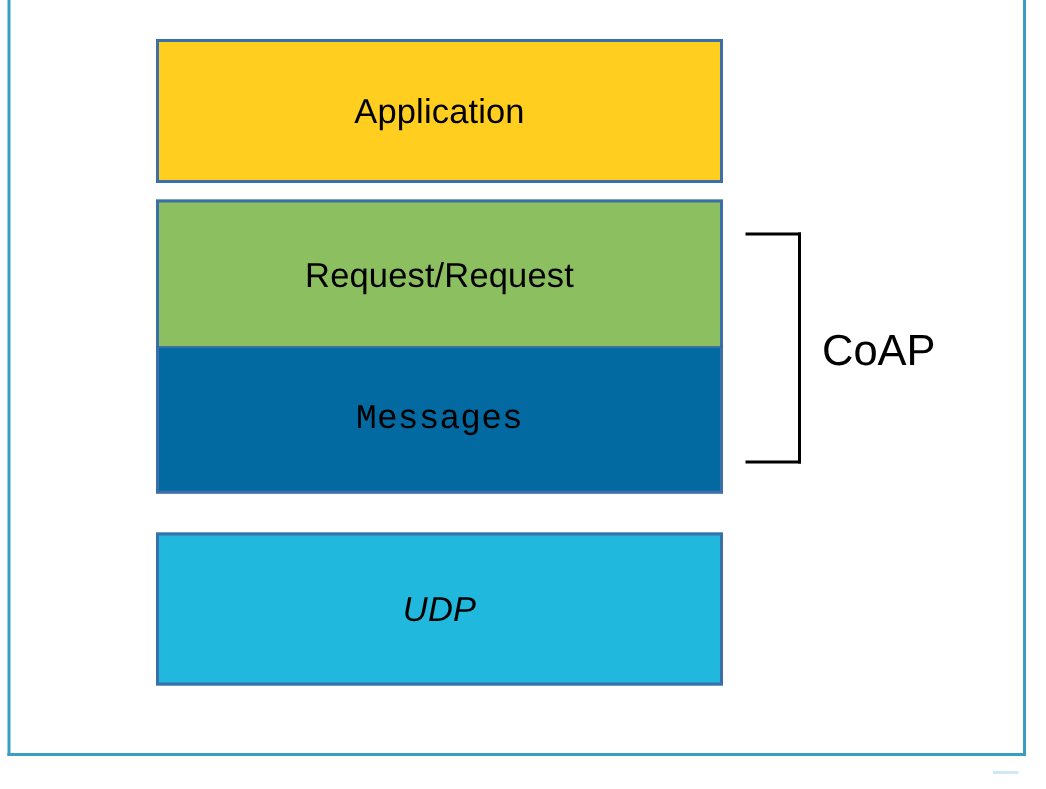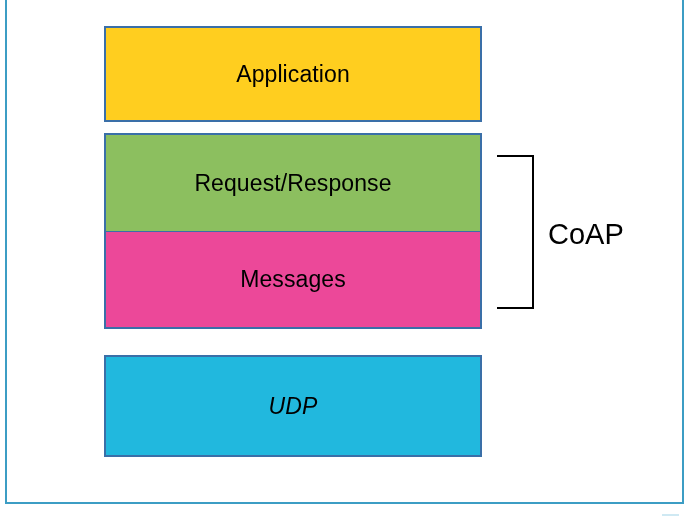--- a/index.html
+++ b/index.html
@@ -75,22 +75,23 @@
     height: 99px;
     background: #8CBF5F;
     border-bottom-width: 1px;
   }
 
   .layer-messages {
     left: 104px;
     top: 231px;
     width: 378px;
     height: 98px;
-    background: #ec4899;
+    background: #0369a1;
     border-top-width: 1px;
+    font-family: Liberation Mono, monospace;
   }
 
   .layer-udp {
     left: 104px;
     top: 355px;
     width: 378px;
     height: 102px;
     background: #21B8DE;
     font-style: italic;
   }
@@ -127,21 +128,21 @@
 <div id="canvas">
 
   <div class="outer-frame"></div>
   <div class="frame-tick"></div>
 
   <div class="layer-box layer-application">
     <span>Application</span>
   </div>
 
   <div class="layer-box layer-reqres">
-    <span>Request/Response</span>
+    <span>Request/Request</span>
   </div>
 
   <div class="layer-box layer-messages">
     <span>Messages</span>
   </div>
 
   <div class="layer-box layer-udp">
     <span>UDP</span>
   </div>
 

